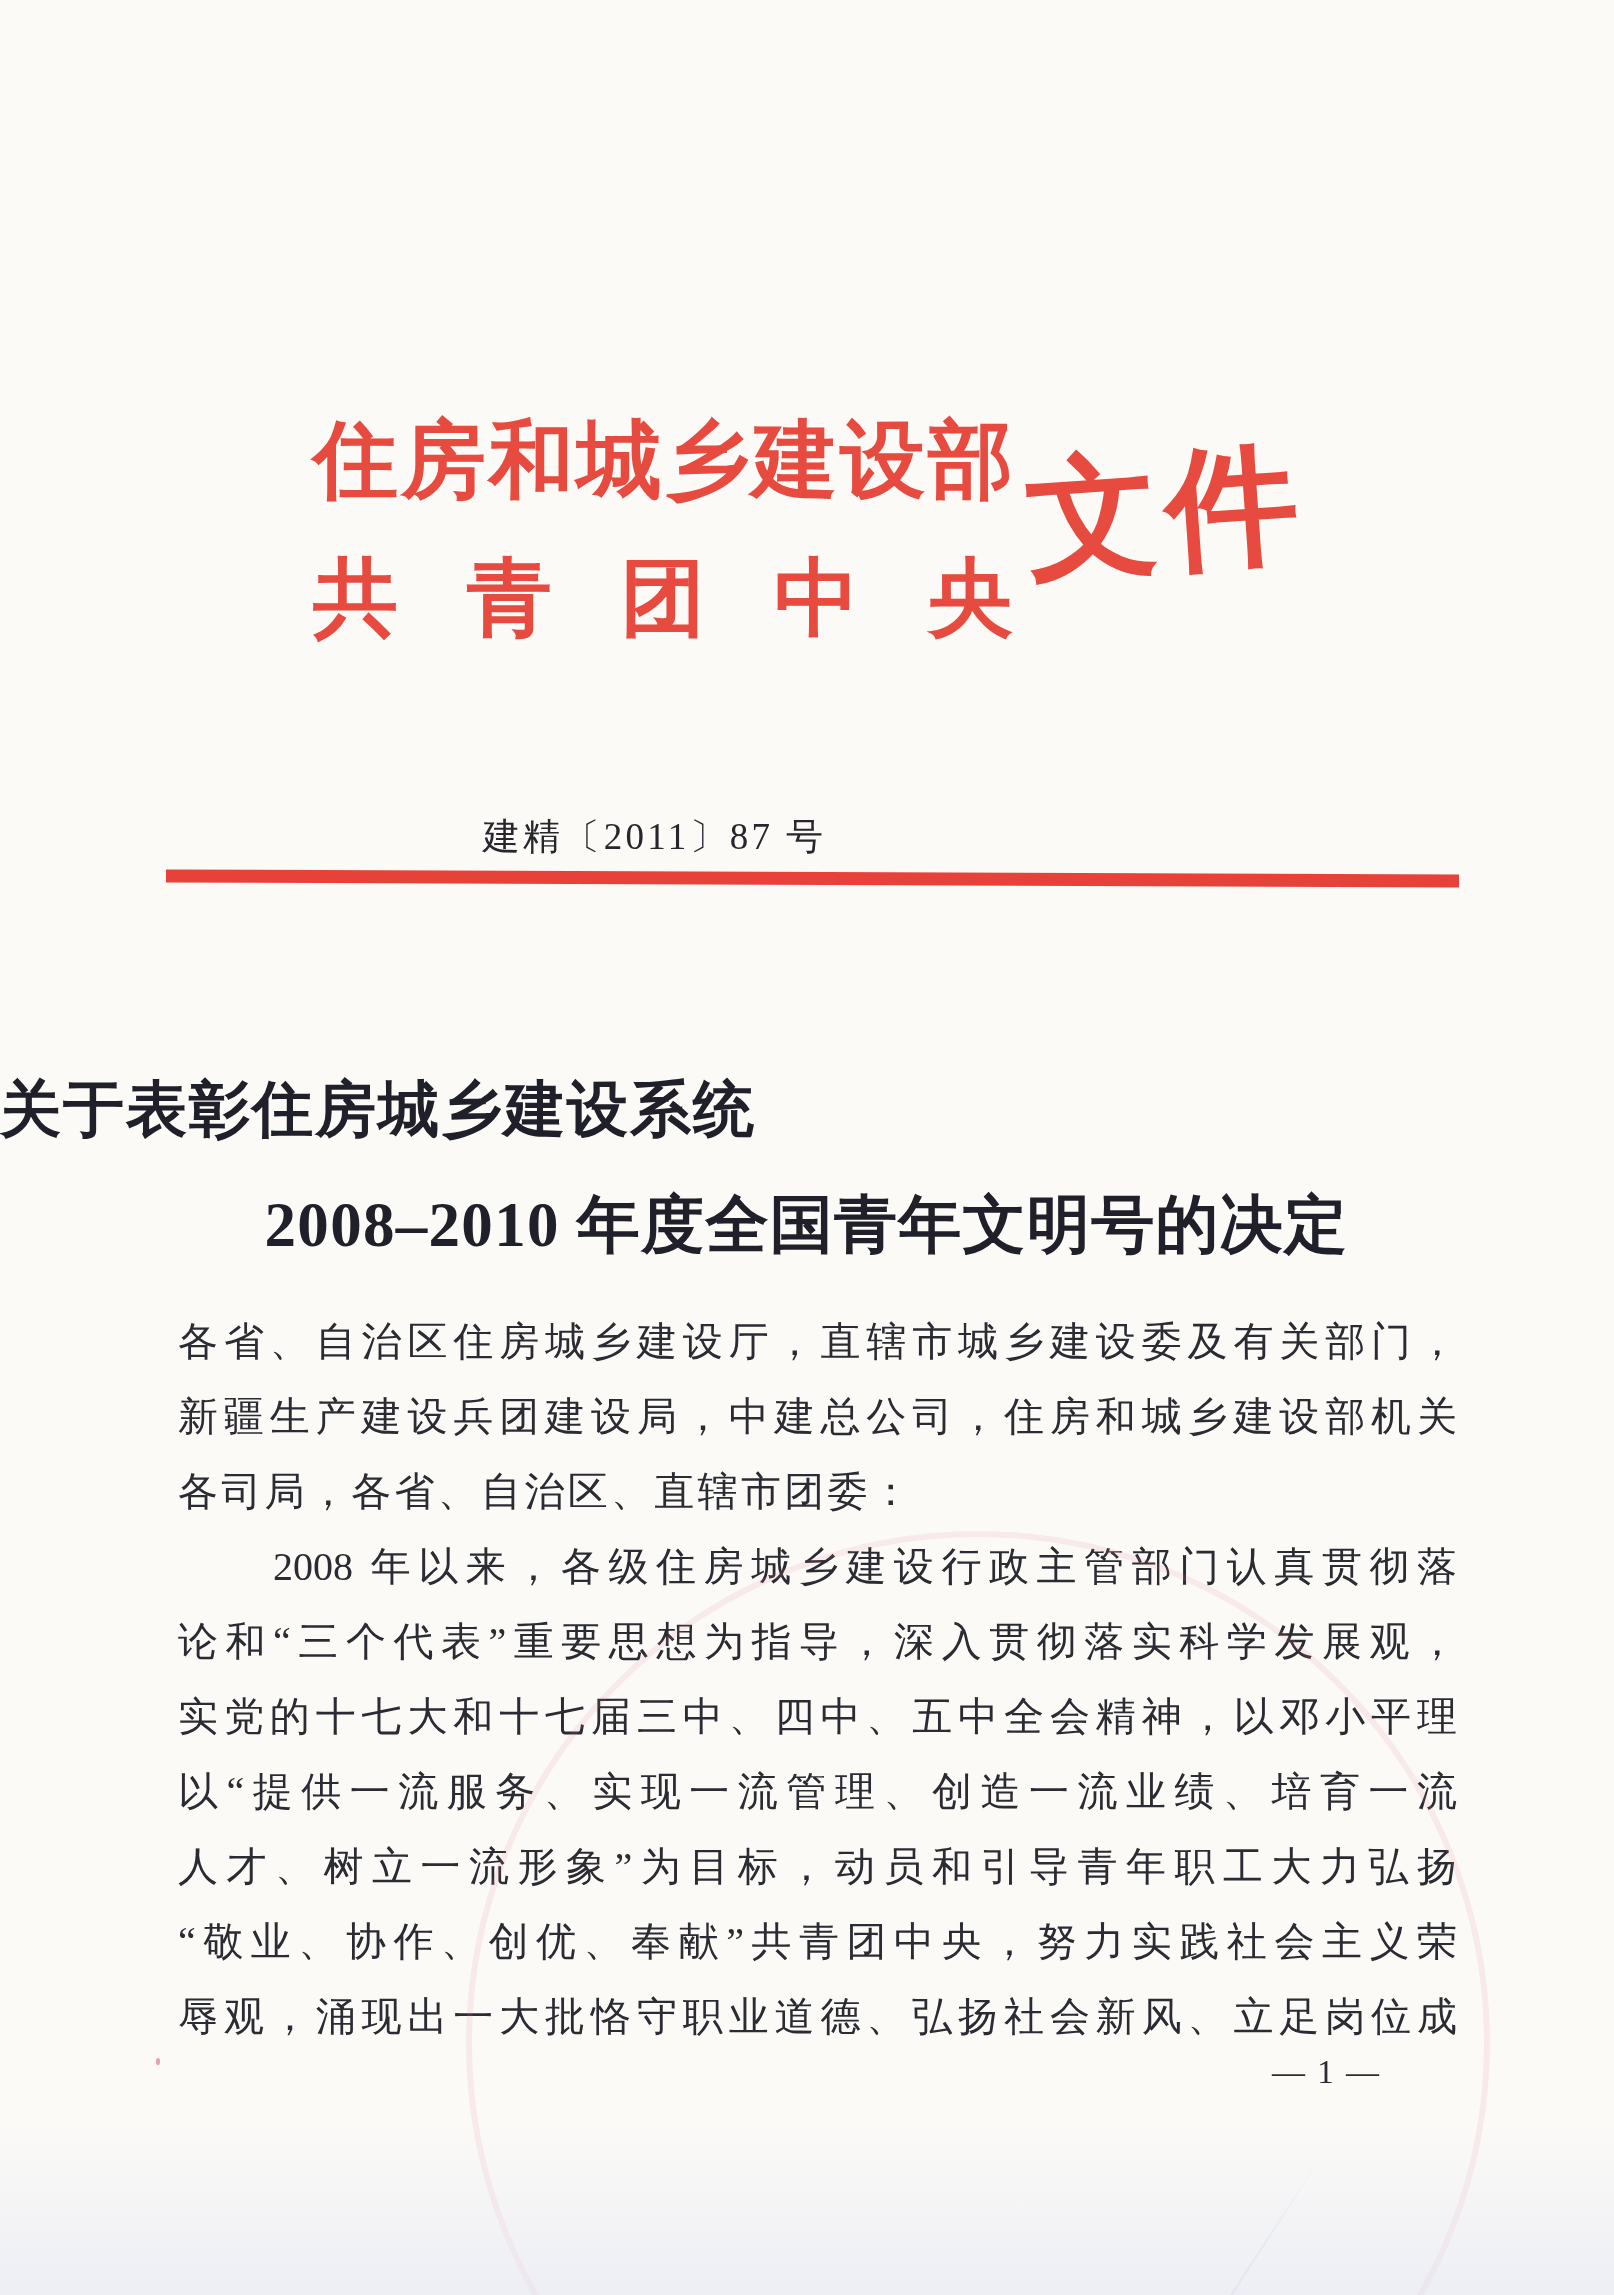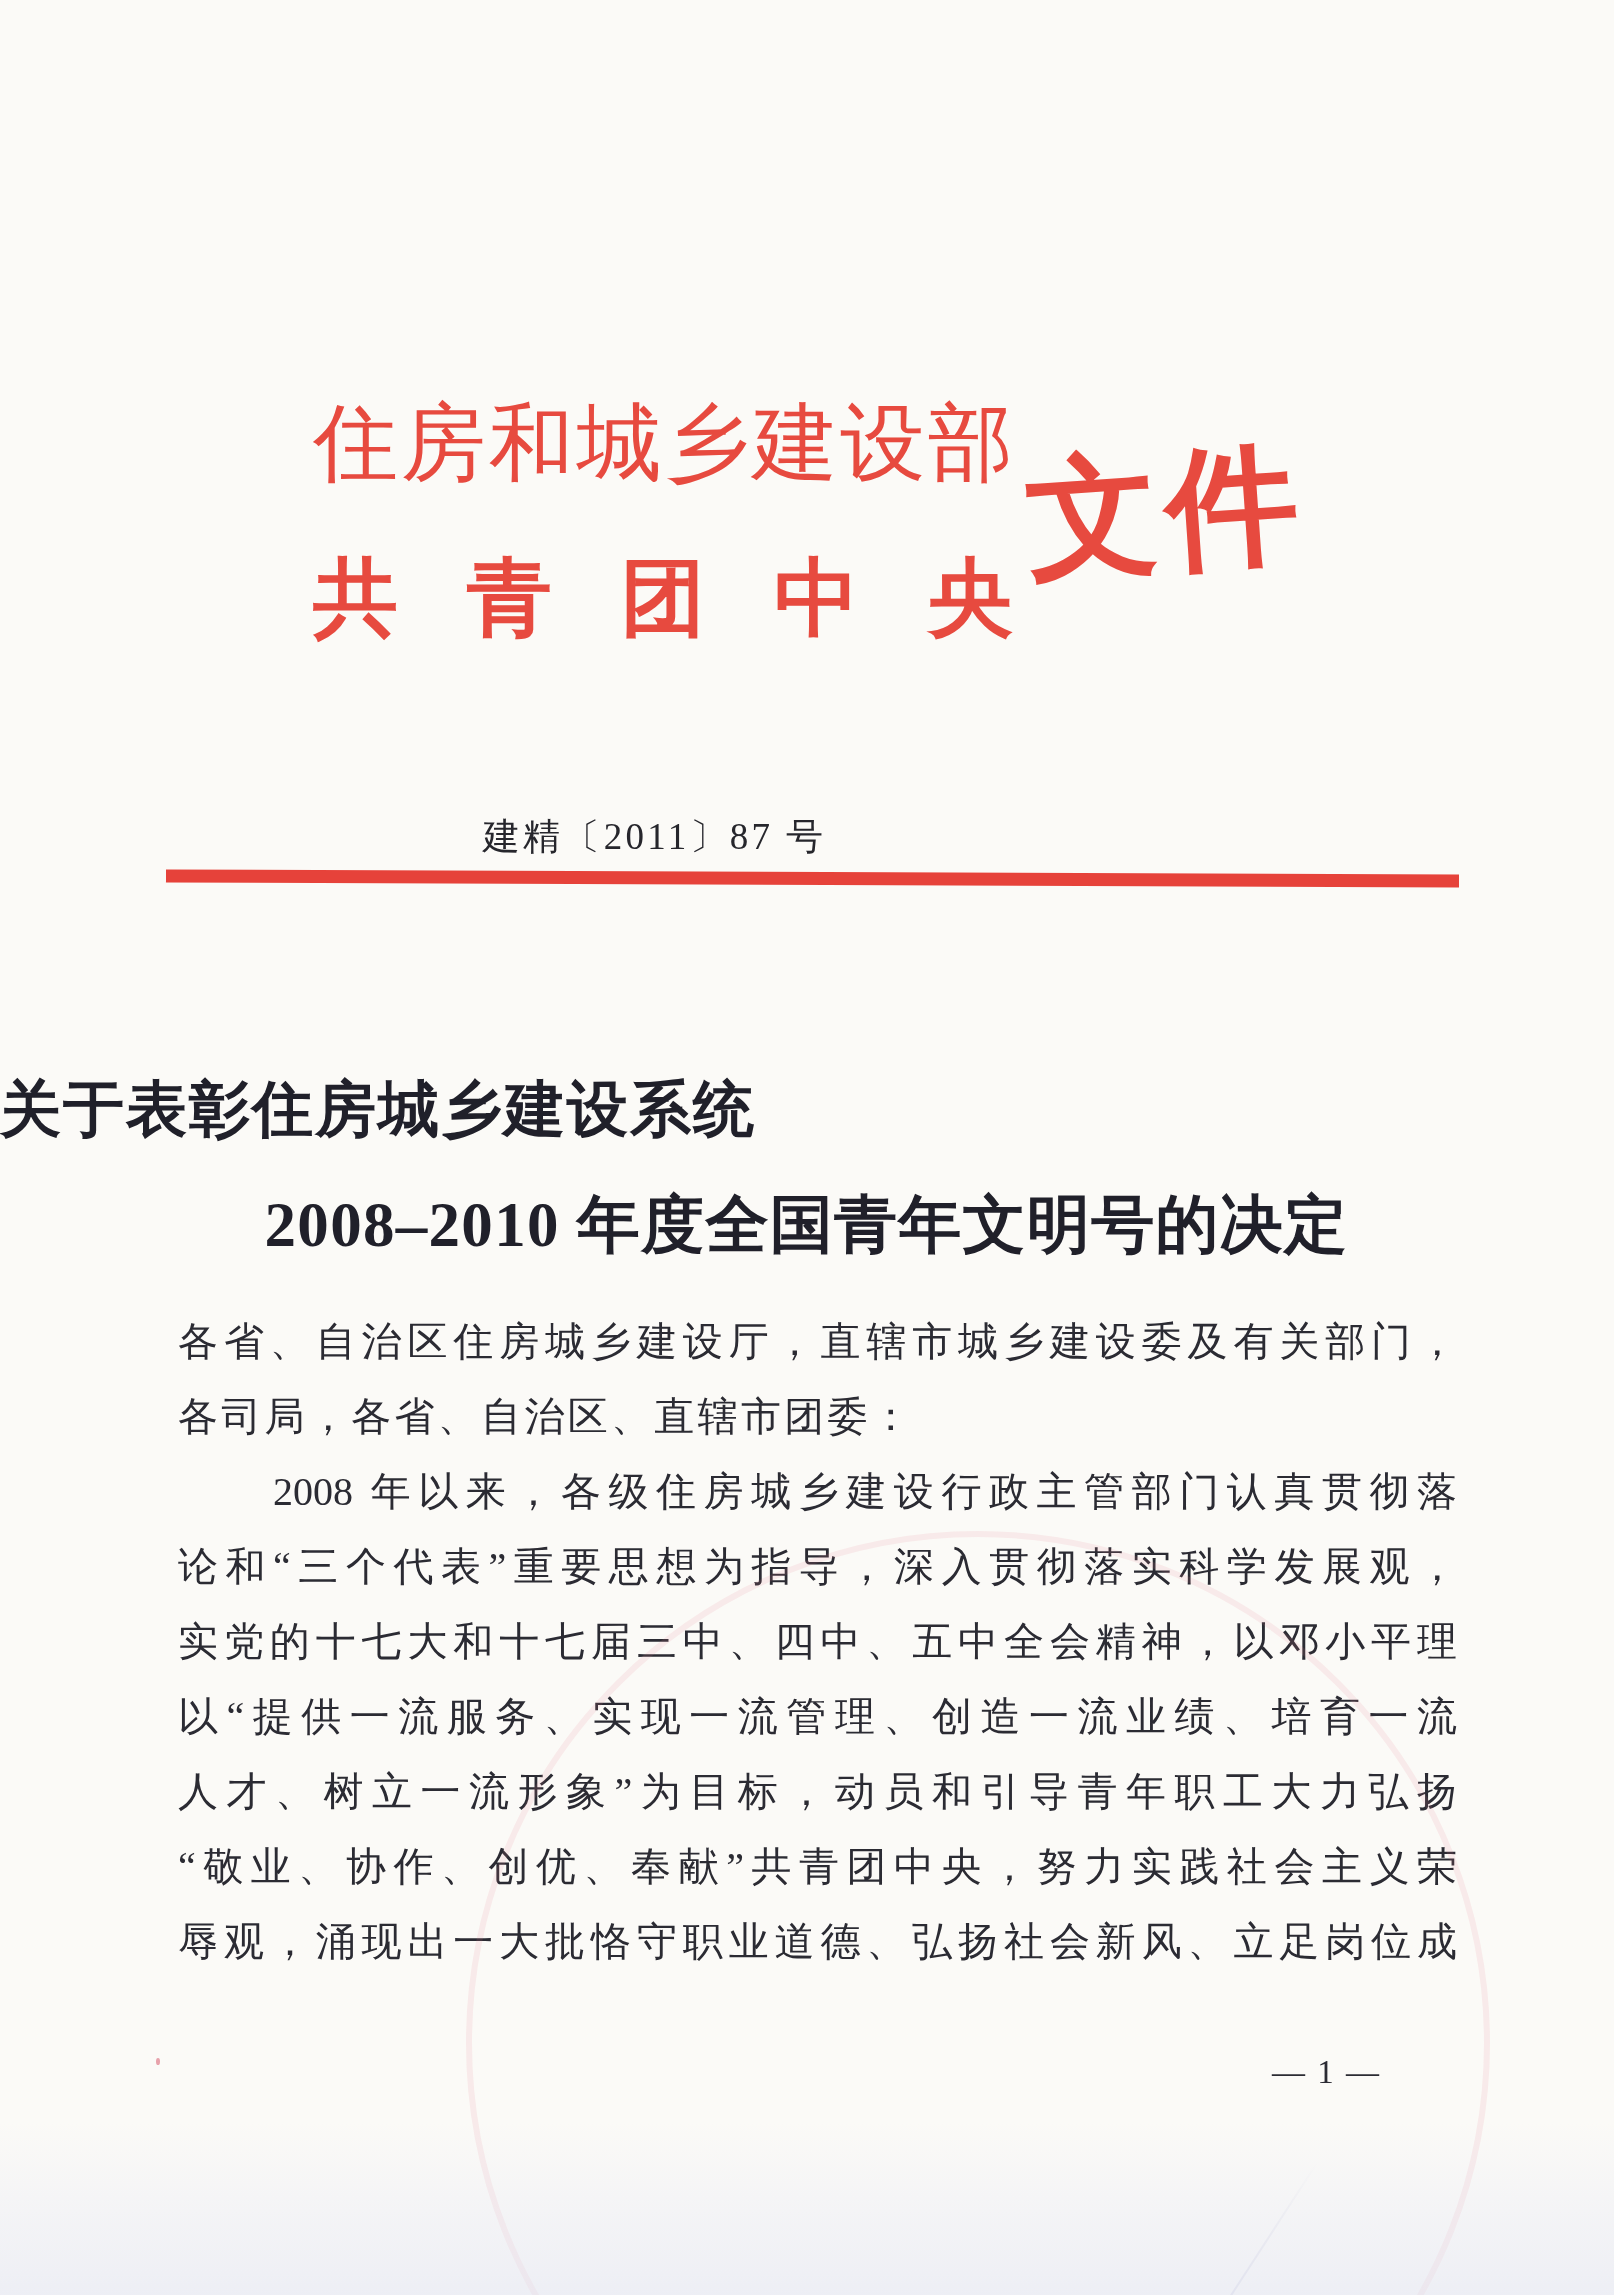--- a/index.html
+++ b/index.html
@@ -7,22 +7,22 @@
     position:relative;
     width:1615px; height:2295px;
     margin:0 auto;
     background:#fbfaf7;
     overflow:hidden;
     font-family:"Liberation Serif","DejaVu Serif",serif;
   }
 
   
   .issuer-line1 {
-    position:absolute; left:313px; top:396px; width:700px;
-    font-size:85px; font-weight:normal; line-height:1.12;
+    position:absolute; left:313px; top:413px; width:700px;
+    font-size:85px; font-weight:bold; line-height:1.12;
     color:#e74a3f;
     text-align:justify; text-align-last:justify; text-justify:inter-character;
     white-space:nowrap;
   }
   .issuer-line2 {
     position:absolute; left:313px; top:551px; width:700px;
     font-size:85px; font-weight:bold; line-height:1.12;
     color:#e74a3f;
     text-align:justify; text-align-last:justify; text-justify:inter-character;
   }
@@ -101,20 +101,21 @@
 
   <div class="doc-number">建精〔2011〕87 号</div>
 
   <div class="red-rule"></div>
 
   <div class="title-line1">关于表彰住房城乡建设系统</div>
   <div class="title-line2">2008–2010 年度全国青年文明号的决定</div>
 
   <div class="body-block">
     <div class="body-line">各省、自治区住房城乡建设厅，直辖市城乡建设委及有关部门，</div>
+    <div class="body-line">新疆生产建设兵团建设局，中建总公司，住房和城乡建设部机关</div>
     <div class="body-line short">各司局，各省、自治区、直辖市团委：</div>
     <div class="body-line">　　2008 年以来，各级住房城乡建设行政主管部门认真贯彻落</div>
     <div class="body-line">论和“三个代表”重要思想为指导，深入贯彻落实科学发展观，</div>
     <div class="body-line">实党的十七大和十七届三中、四中、五中全会精神，以邓小平理</div>
     <div class="body-line">以“提供一流服务、实现一流管理、创造一流业绩、培育一流</div>
     <div class="body-line">人才、树立一流形象”为目标，动员和引导青年职工大力弘扬</div>
     <div class="body-line">“敬业、协作、创优、奉献”共青团中央，努力实践社会主义荣</div>
     <div class="body-line">辱观，涌现出一大批恪守职业道德、弘扬社会新风、立足岗位成</div>
   </div>
 

